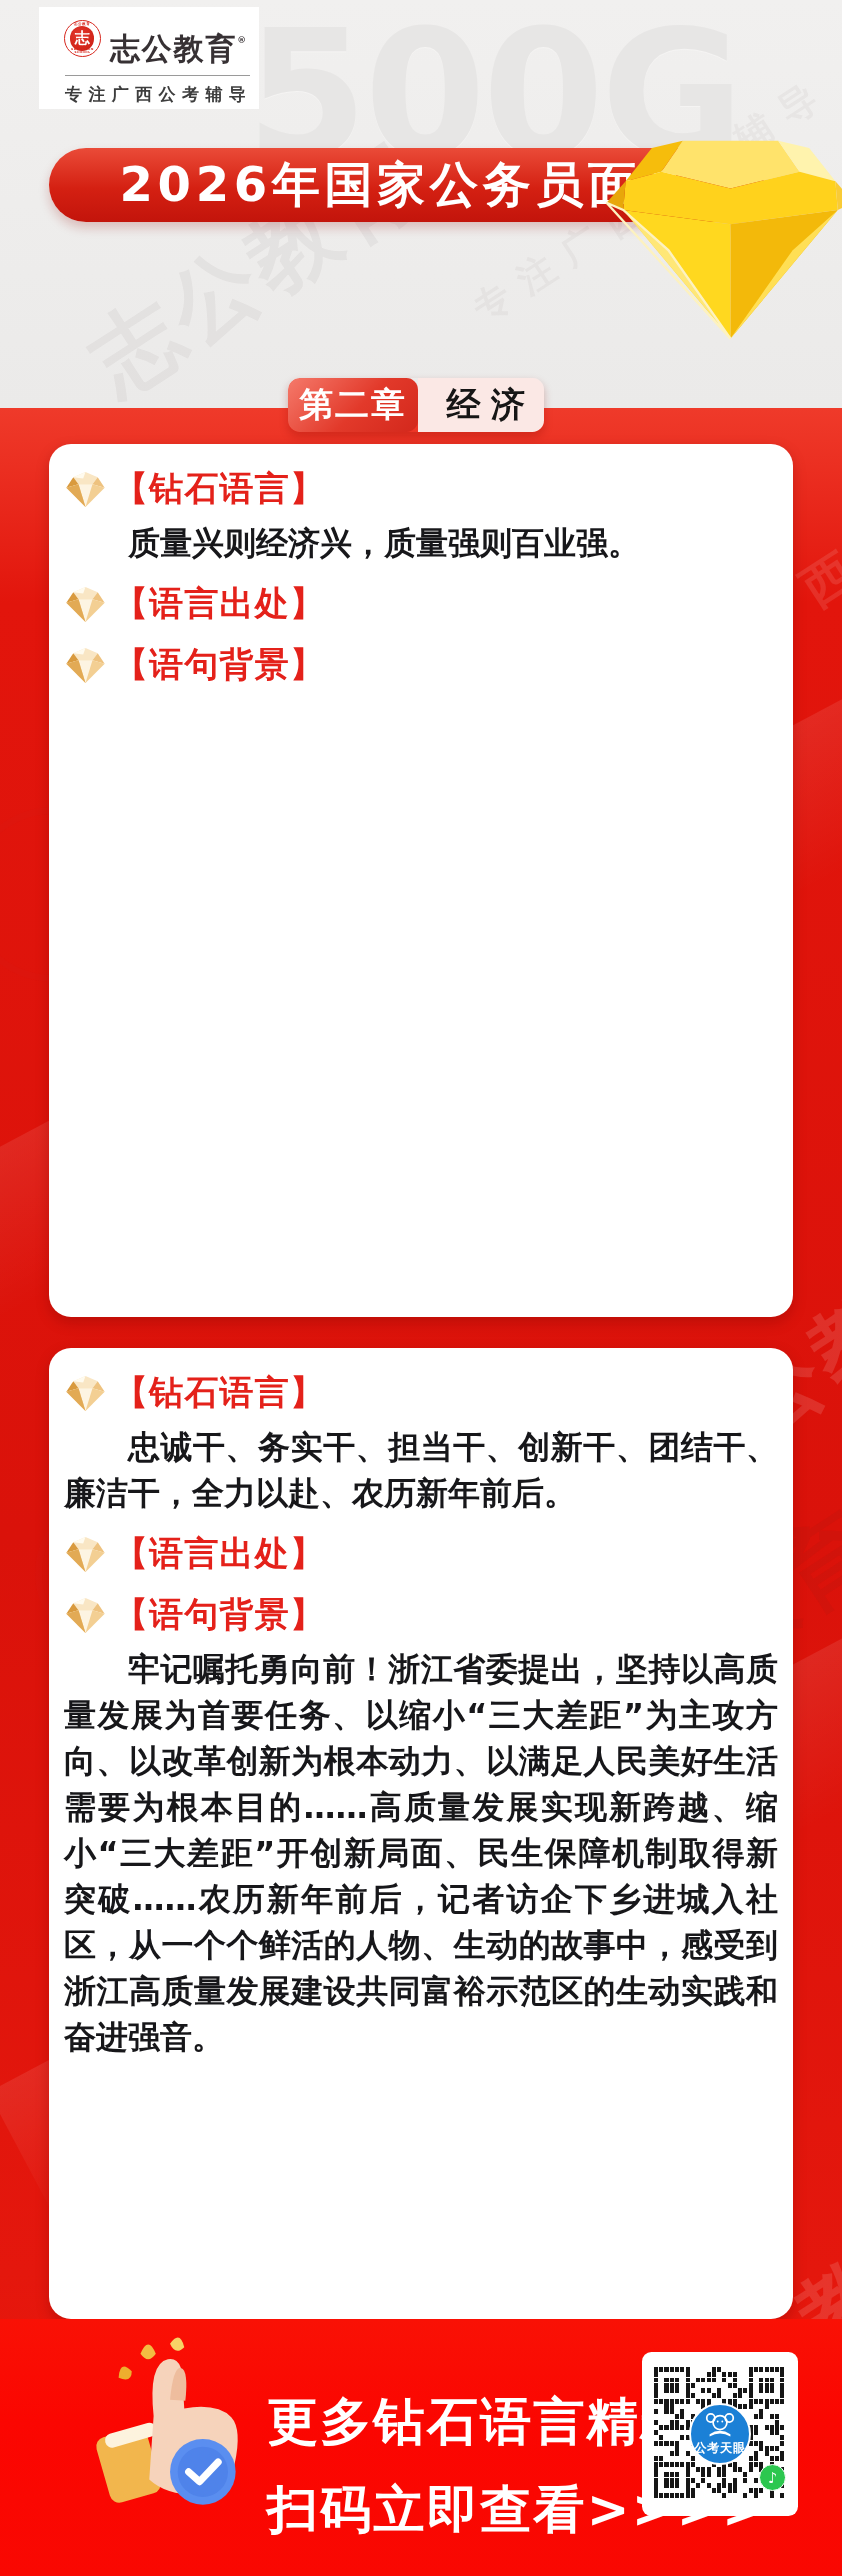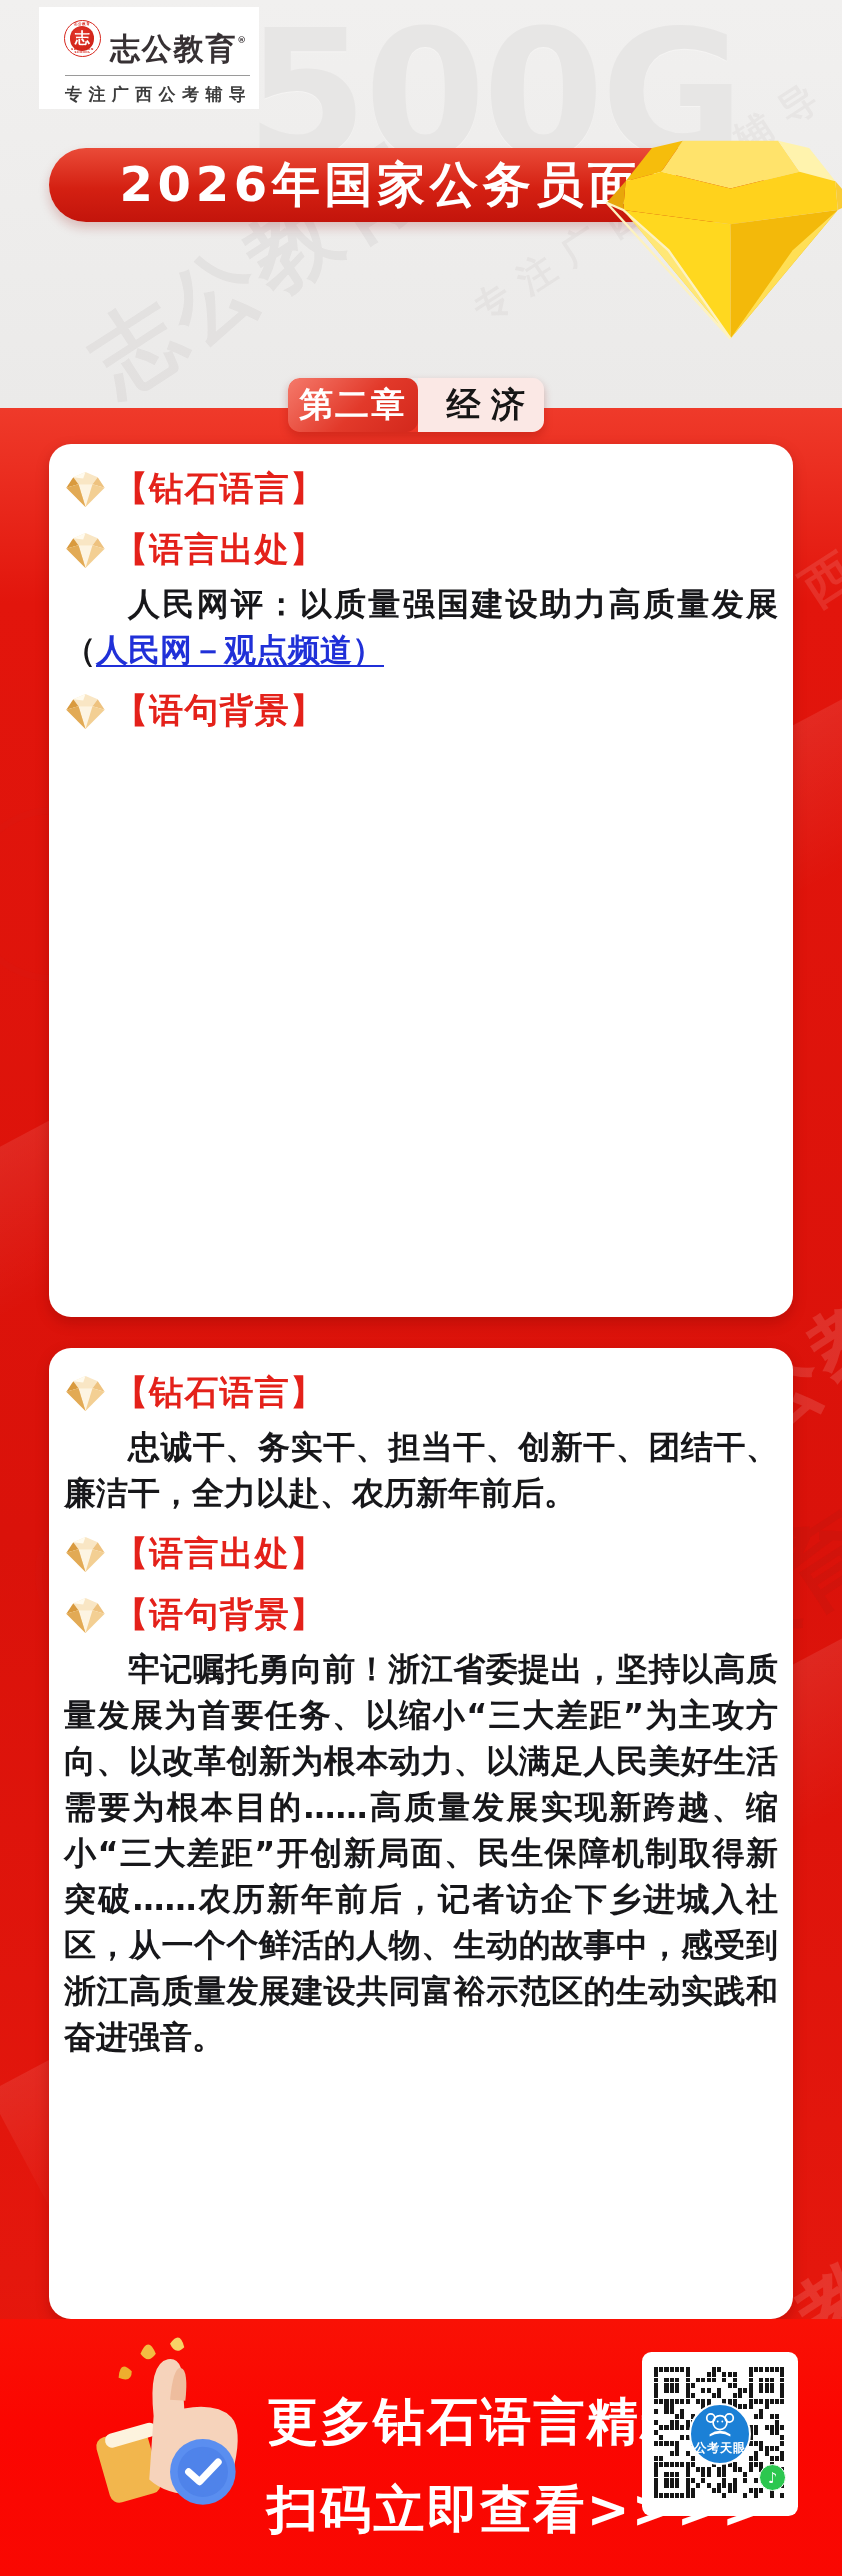--- a/index.html
+++ b/index.html
@@ -170,33 +170,33 @@
             <polygon points="16,12 37,3 58,12 49,24 25,24" fill="#f9e6c4"></polygon>
             <polygon points="16,12 25,24 4,30" fill="#d99a3e"></polygon>
             <polygon points="58,12 49,24 70,30" fill="#eec27f"></polygon>
             <polygon points="4,30 25,24 49,24 70,30 37,63" fill="#f3cf93"></polygon>
             <polygon points="25,24 49,24 37,63" fill="#fdf4e2"></polygon>
             <polygon points="4,30 25,24 37,63" fill="#e2aa55"></polygon>
             <polygon points="16,12 37,3 33,14" fill="#fffbef"></polygon>
           </svg>
           <span class="sec-label">【钻石语言】</span>
         </div>
+        <p class="body-par"><span>质量兴则经济兴，质量强则百业强。</span></p>
         <div class="label-row">
           <svg class="diamond-ic" viewBox="0 0 74 66">
             <polygon points="16,12 37,3 58,12 49,24 25,24" fill="#f9e6c4"></polygon>
             <polygon points="16,12 25,24 4,30" fill="#d99a3e"></polygon>
             <polygon points="58,12 49,24 70,30" fill="#eec27f"></polygon>
             <polygon points="4,30 25,24 49,24 70,30 37,63" fill="#f3cf93"></polygon>
             <polygon points="25,24 49,24 37,63" fill="#fdf4e2"></polygon>
             <polygon points="4,30 25,24 37,63" fill="#e2aa55"></polygon>
             <polygon points="16,12 37,3 33,14" fill="#fffbef"></polygon>
           </svg>
           <span class="sec-label">【语言出处】</span>
         </div>
-        <p class="body-par"><span>人民网评：以质量强国建设助力高质量发展（</span><span class="link">人民网－观点频道）</span></p>
         <div class="label-row">
           <svg class="diamond-ic" viewBox="0 0 74 66">
             <polygon points="16,12 37,3 58,12 49,24 25,24" fill="#f9e6c4"></polygon>
             <polygon points="16,12 25,24 4,30" fill="#d99a3e"></polygon>
             <polygon points="58,12 49,24 70,30" fill="#eec27f"></polygon>
             <polygon points="4,30 25,24 49,24 70,30 37,63" fill="#f3cf93"></polygon>
             <polygon points="25,24 49,24 37,63" fill="#fdf4e2"></polygon>
             <polygon points="4,30 25,24 37,63" fill="#e2aa55"></polygon>
             <polygon points="16,12 37,3 33,14" fill="#fffbef"></polygon>
           </svg>

